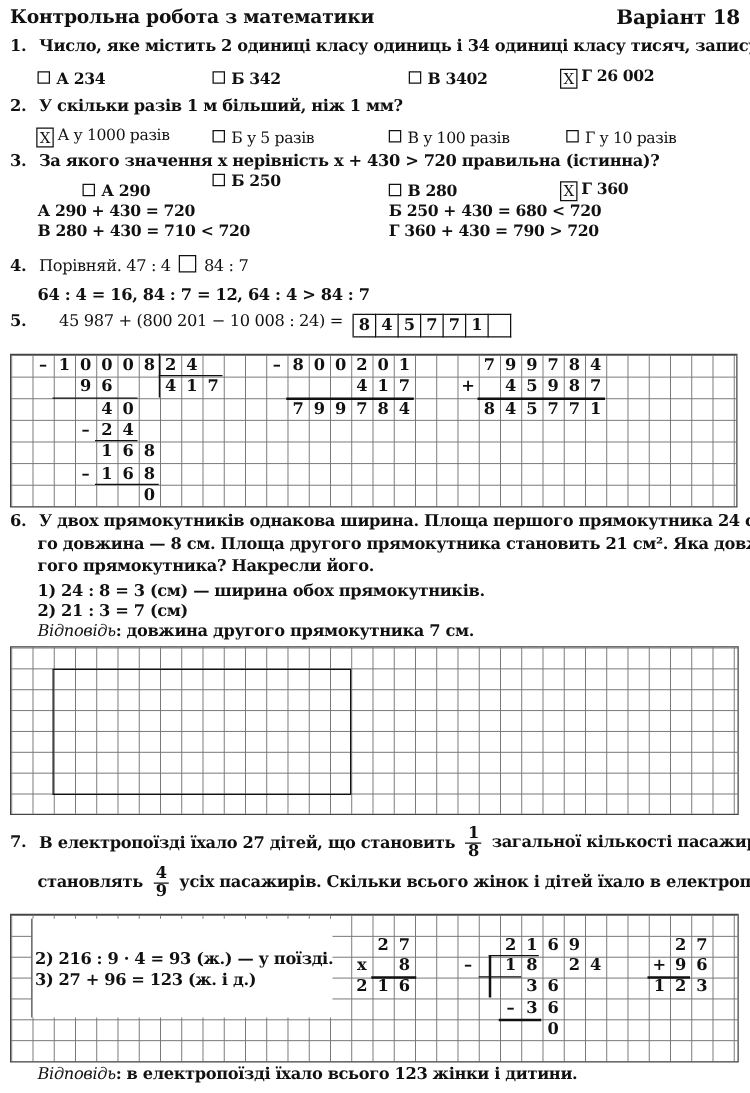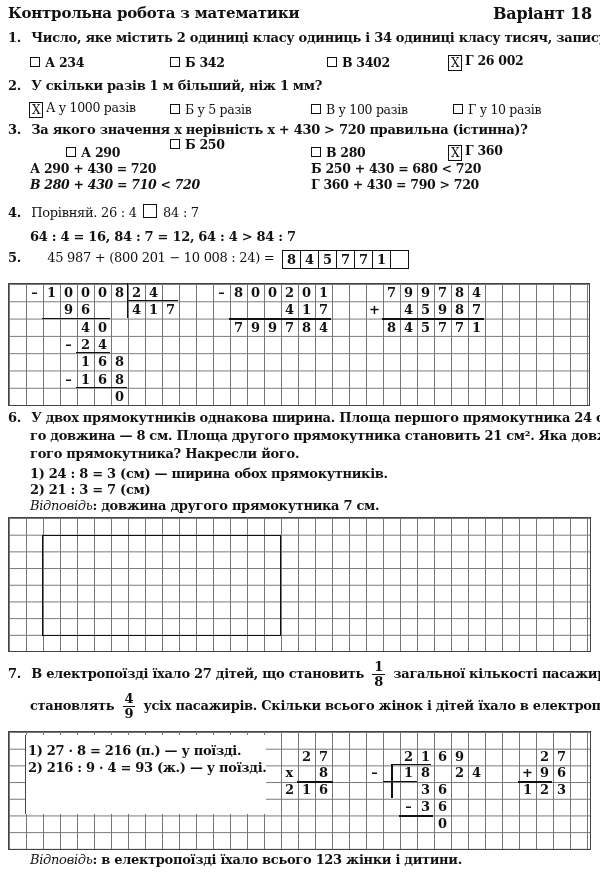--- a/index.html
+++ b/index.html
@@ -56,26 +56,26 @@
 <div class="abs q" style="left:8px;top:122px;">
   <span class="qn">3.</span>
   <span style="margin-left:6px;">За якого значення x нерівність x + 430 &gt; 720 правильна (істинна)?</span>
 </div>
 <div class="abs opt" style="left:30px;top:145px;margin-left:36px;"><span class="box"></span><span>А 290</span></div>
 <div class="abs opt" style="left:170px;top:137px;"><span class="box"></span><span>Б 250</span></div>
 <div class="abs opt" style="left:311px;top:145px;"><span class="box"></span><span>В 280</span></div>
 <div class="abs opt" style="left:448px;top:143px;"><span class="xbox">X</span><span>Г 360</span></div>
 <div class="abs opt" style="left:30px;top:161px;">А 290 + 430 = 720</div>
 <div class="abs opt" style="left:311px;top:161px;">Б 250 + 430 = 680 &lt; 720</div>
-<div class="abs opt" style="left:30px;top:177px;font-style:italic;">В 280 + 430 = 710 &lt; 720</div>
+<div class="abs opt" style="left:30px;top:177px;">В 280 + 430 = 710 &lt; 720</div>
 <div class="abs opt" style="left:311px;top:177px;">Г 360 + 430 = 790 &gt; 720</div>
 
 <div class="abs q" style="left:8px;top:204px;">
   <span class="qn">4.</span>
-  <span style="margin-left:6px;font-weight:normal;">Порівняй. 26 : 4</span>
+  <span style="margin-left:6px;font-weight:normal;">Порівняй. 47 : 4</span>
   <span style="display:inline-block;width:12px;height:12px;border:1.5px solid #111;vertical-align:-1px;margin:0 2px;"></span>
   <span style="font-weight:normal;">84 : 7</span>
 </div>
 <div class="abs q" style="left:30px;top:229px;">64 : 4 = 16, 84 : 7 = 12, 64 : 4 &gt; 84 : 7</div>
 
 <div class="abs q" style="left:8px;top:250px;">
   <span class="qn">5.</span>
   <span style="margin-left:22px;font-weight:normal;">45 987 + (800 201 − 10 008 : 24) =</span>
 </div>
 <div class="abs" style="left:282px;top:249px;">
@@ -212,22 +212,22 @@
     <div class="cell" style="left: 510px; top: 33.4px; height: 16.7px; line-height: 16.7px;">+</div>
     <div class="cell" style="left: 527px; top: 16.7px; height: 16.7px; line-height: 16.7px;">2</div>
     <div class="cell" style="left: 544px; top: 16.7px; height: 16.7px; line-height: 16.7px;">7</div>
     <div class="cell" style="left: 527px; top: 33.4px; height: 16.7px; line-height: 16.7px;">9</div>
     <div class="cell" style="left: 544px; top: 33.4px; height: 16.7px; line-height: 16.7px;">6</div>
     <div class="cell" style="left: 510px; top: 50.1px; height: 16.7px; line-height: 16.7px;">1</div>
     <div class="cell" style="left: 527px; top: 50.1px; height: 16.7px; line-height: 16.7px;">2</div>
     <div class="cell" style="left: 544px; top: 50.1px; height: 16.7px; line-height: 16.7px;">3</div>
   </div>
 <div class="textbox" style="left:25px;top:735px;width:240px;height:79px;">
-  <div class="abs q" style="left:2px;top:8px;">1) 27 · 8 = 216 (п.) — у поїзді.</div>
   <div class="abs q" style="left:2px;top:25px;">2) 216 : 9 · 4 = 93 (ж.) — у поїзді.</div>
+  <div class="abs q" style="left:2px;top:42px;">3) 27 + 96 = 123 (ж. і д.)</div>
 </div>
 
 <div class="line" style="left:297px;top:781px;width:36px;height:1.5px;"></div>
 <div class="line" style="left:391px;top:764px;width:1.5px;height:34px;"></div>
 <div class="line" style="left:391px;top:764px;width:40px;height:1px;"></div>
 <div class="line" style="left:383px;top:781px;width:34px;height:1px;"></div>
 <div class="line" style="left:399px;top:815px;width:34px;height:1.5px;"></div>
 <div class="line" style="left:518px;top:781px;width:34px;height:1.5px;"></div>
 
 <div class="abs q" style="left:30px;top:852px;"><span class="it">Відповідь</span><span>: в електропоїзді їхало всього 123 жінки і дитини.</span></div>

